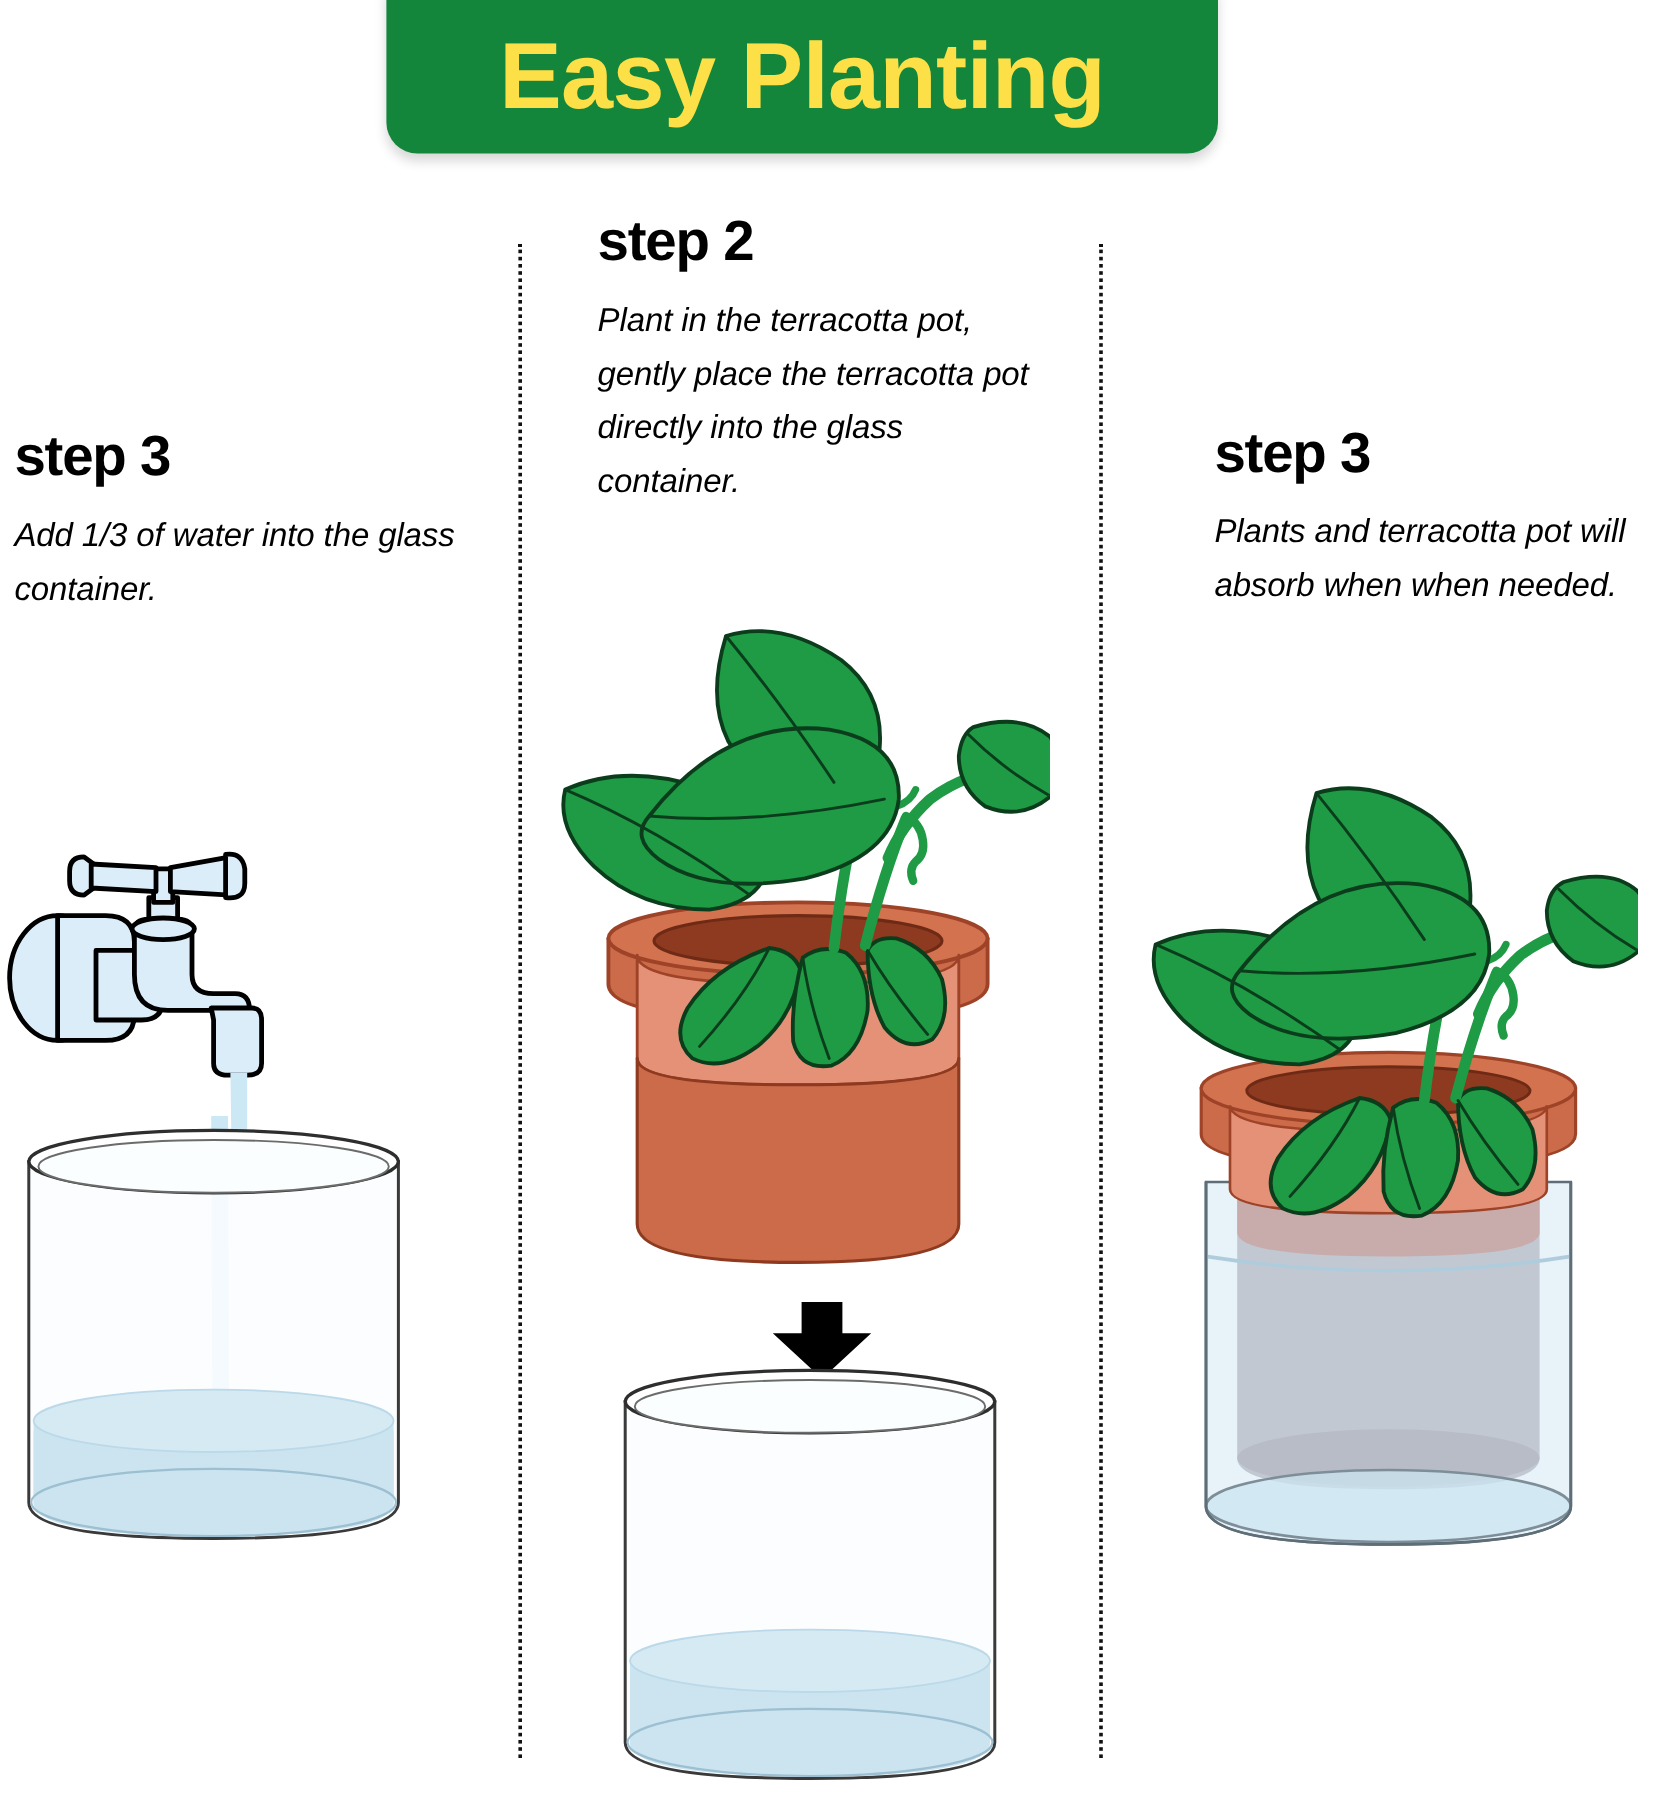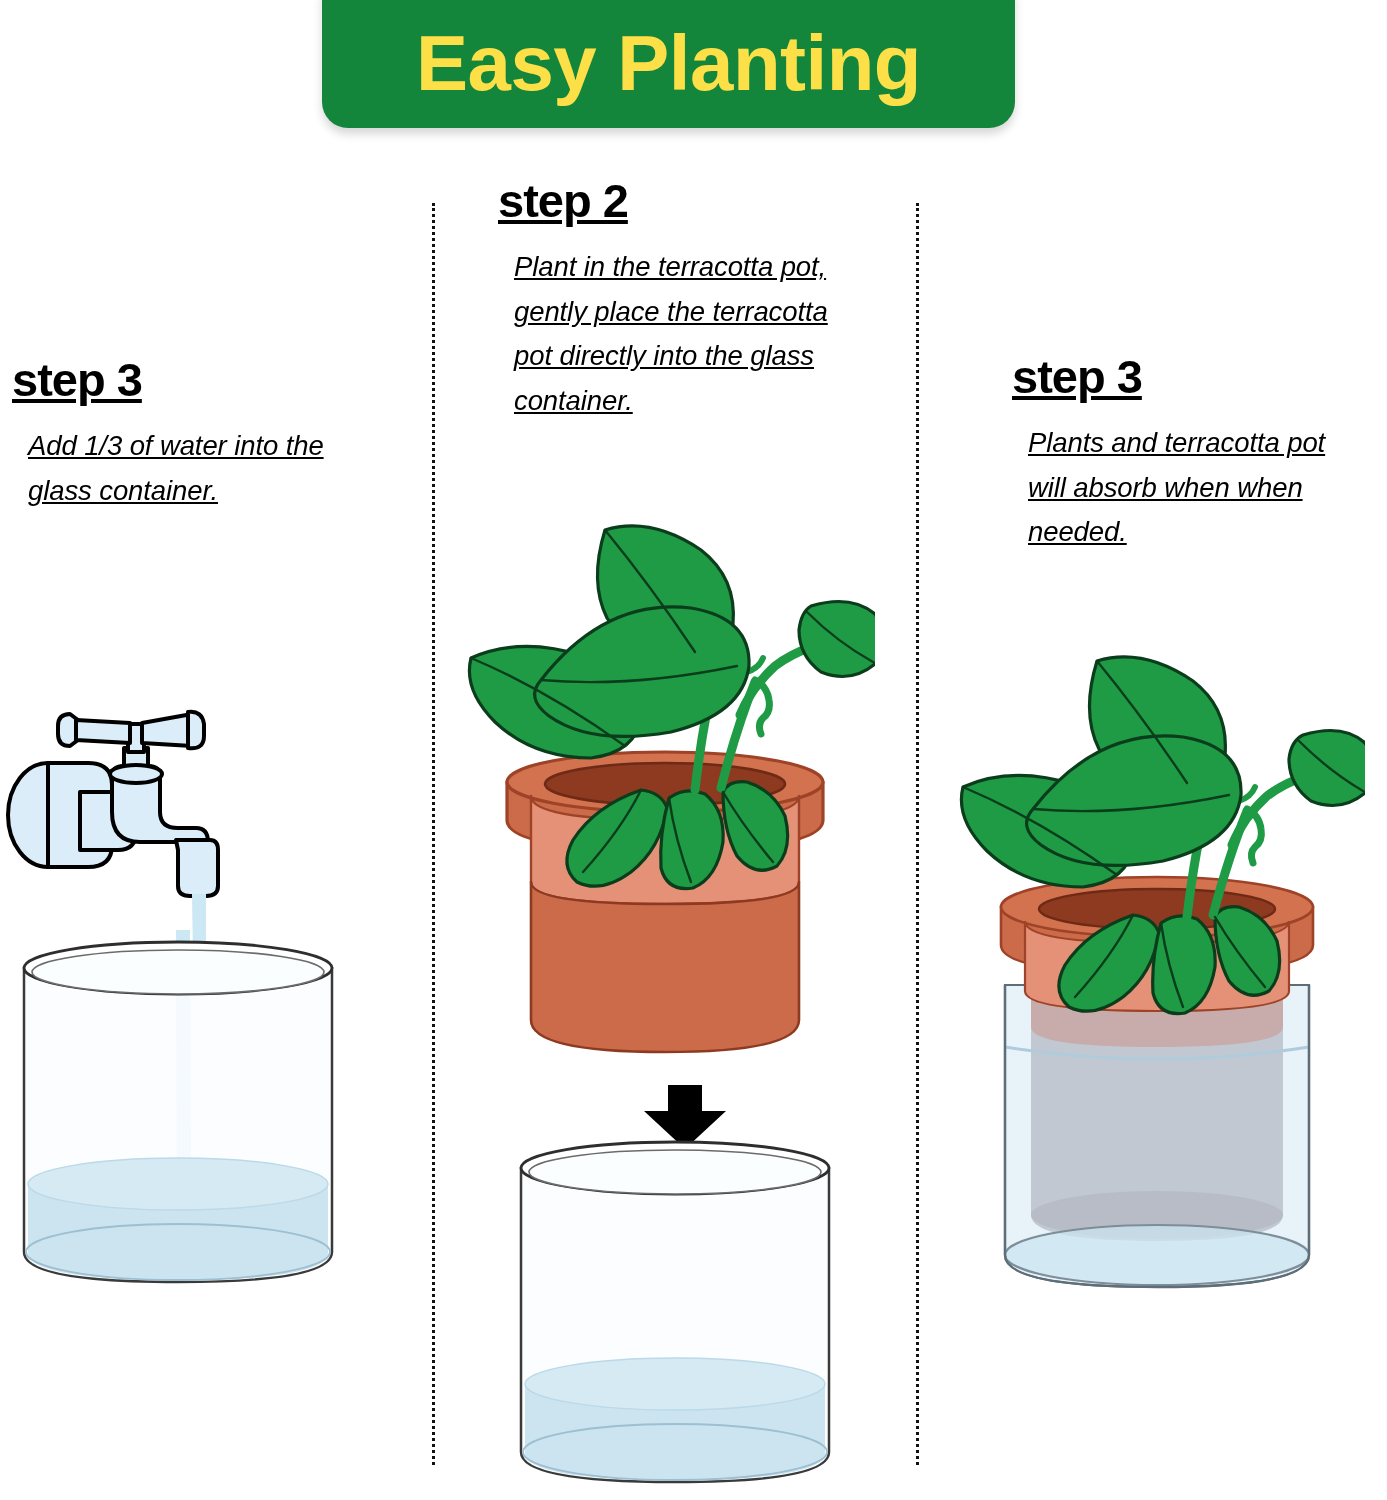--- a/index.html
+++ b/index.html
@@ -54,29 +54,27 @@
   #step-1-col { left: 12px;  top: 355px; width: 372px; }
   #step-2-col { left: 498px; top: 176px; width: 380px; }
   #step-3-col { left: 1012px; top: 352px; width: 372px; }
 
   .step-heading {
     font-size: 47px;
     font-weight: bold;
     letter-spacing: -1px;
     margin: 0 0 20px 0;
     line-height: 1.05;
-    text-decoration: underline;
   }
   .step-body {
     font-size: 27.5px;
     font-style: italic;
     line-height: 1.62;
-    margin: 16px;
+    margin: 0;
     letter-spacing: -0.1px;
-    text-decoration: underline;
   }
 
   
   .art { position: absolute; }
   #faucet-art   { left: 0px;   top: 700px; }
   #glass-1-art  { left: 8px;   top: 930px; }
   #pot-2-art    { left: 455px; top: 490px; }
   #arrow-art    { left: 640px; top: 1085px; }
   #glass-2-art  { left: 500px; top: 1130px; }
   #assembly-3-art { left: 945px; top: 655px; }

